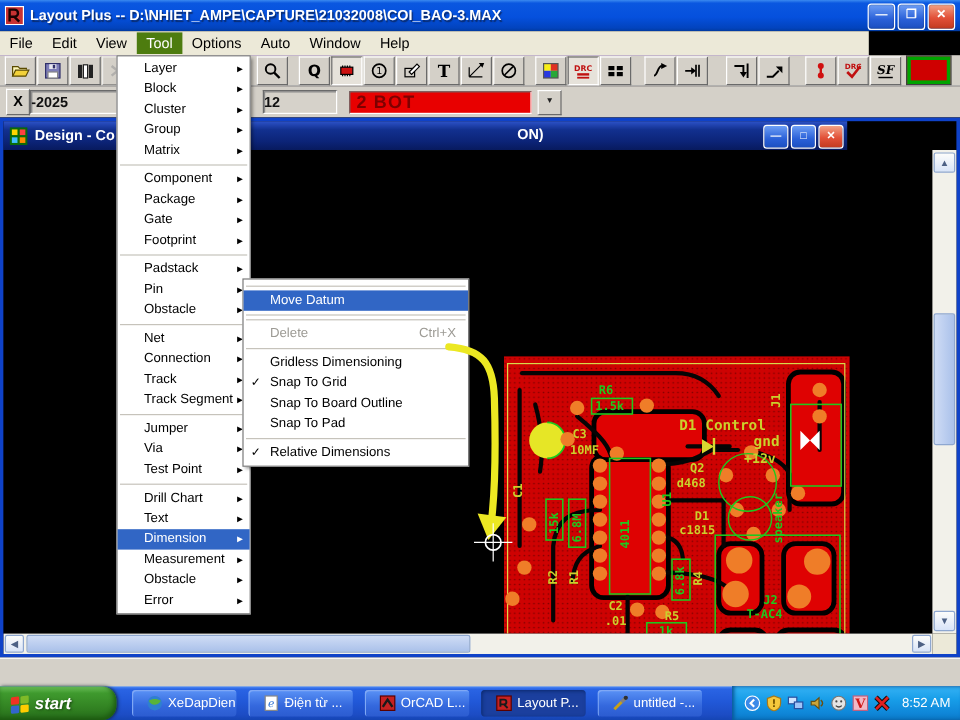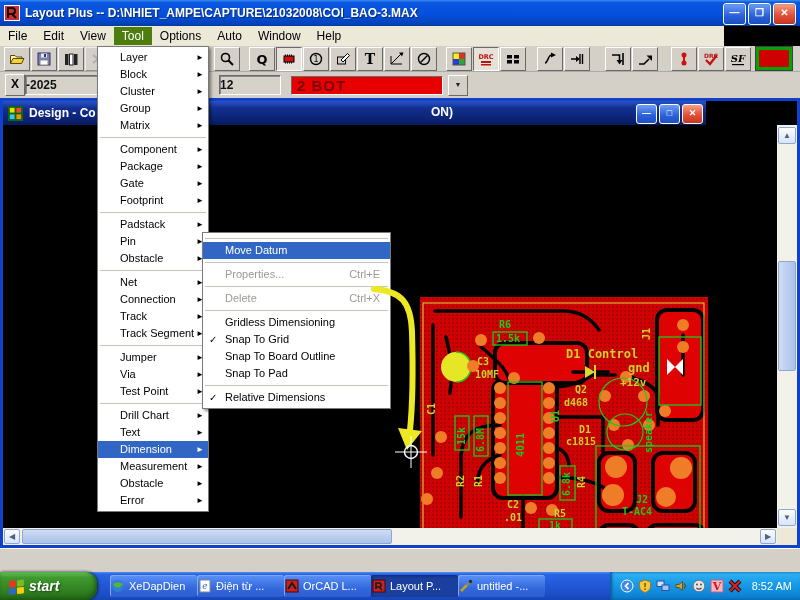--- a/index.html
+++ b/index.html
@@ -77,23 +77,23 @@
   .msep{height:1px;background:#c6c3bb;margin:3px 2px;}
   
   .statusbar{position:absolute;left:0;top:548px;width:800px;height:24px;background:#d4d0c8;border-top:1px solid #fff;}
   .taskbar{position:absolute;left:0;top:572px;width:800px;height:28px;
     background:linear-gradient(180deg,#4f8df8 0%,#2a64e4 8%,#2158d8 45%,#1c4cc4 85%,#1545b4 100%);display:flex;align-items:center;}
   .startbtn{height:28px;width:97px;flex:none;border-radius:0 12px 12px 0;
     background:linear-gradient(180deg,#6cbf5a 0%,#3f9a2e 20%,#338423 60%,#2a731d 90%,#226614 100%);
     display:flex;align-items:center;color:#fff;font-weight:bold;font-style:italic;font-size:14px;
     box-shadow:inset -2px -2px 4px #1c5a10,1px 0 3px #123;text-shadow:1px 1px 2px #1a4a10;}
   .startbtn svg{width:17px;height:17px;margin:0 4px 0 8px;}
-  .task{height:22px;width:87px;flex:none;border-radius:3px;
+  .task{height:22px;width:87px;flex:none;margin-right:10px;border-radius:3px;
     background:linear-gradient(180deg,#5a92f6,#3468dd 60%,#2c5cd0);box-shadow:inset 1px 1px 0 #7fa8f5;
-    color:#fff;font-size:11px;display:flex;align-items:center;padding:0 1px;box-sizing:border-box;white-space:nowrap;overflow:hidden;}
+    color:#fff;font-size:11px;display:flex;align-items:center;padding:0 12px;box-sizing:border-box;white-space:nowrap;overflow:hidden;}
   .task.active{background:#1b3f9e;box-shadow:inset 1px 1px 3px #0c2a70;}
   .task svg{width:14px;height:14px;margin-right:4px;flex:none;}
   .tray{margin-left:auto;height:28px;display:flex;align-items:center;padding:0 8px 0 10px;
     background:linear-gradient(180deg,#35b2f5 0%,#179de8 40%,#0f86d8 80%,#0a76c4 100%);
     box-shadow:inset 2px 0 3px #0a5a9a;}
   .tray .ticon{width:14px;height:14px;margin-right:4px;}
   .clock{color:#fff;font-size:11px;margin-left:6px;white-space:nowrap;}
   
   .overlay{position:absolute;left:0;top:0;width:800px;height:600px;z-index:200;pointer-events:none;}
   .pcbsvg{position:absolute;left:405px;top:160px;}
@@ -559,21 +559,20 @@
     <div class="mi"><span>Text</span><span class="arr">►</span></div>
     <div class="mi hl"><span>Dimension</span><span class="arr">►</span></div>
     <div class="mi"><span>Measurement</span><span class="arr">►</span></div>
     <div class="mi"><span>Obstacle</span><span class="arr">►</span></div>
     <div class="mi"><span>Error</span><span class="arr">►</span></div>
   </div>
 <div class="menu" style="left:202px;top:232px;width:187px;" id="submenu">
     <div class="msep"></div>
     <div class="mi hl"><span>Move Datum</span></div>
     <div class="msep"></div>
-    <div class="mi dis"><span>Properties...</span><span class="sc">Ctrl+E</span></div>
     <div class="msep"></div>
     <div class="mi dis"><span>Delete</span><span class="sc">Ctrl+X</span></div>
     <div class="msep"></div>
     <div class="mi"><span>Gridless Dimensioning</span></div>
     <div class="mi"><span class="chk">✓</span><span>Snap To Grid</span></div>
     <div class="mi"><span>Snap To Board Outline</span></div>
     <div class="mi"><span>Snap To Pad</span></div>
     <div class="msep"></div>
     <div class="mi"><span class="chk">✓</span><span>Relative Dimensions</span></div>
   </div>

